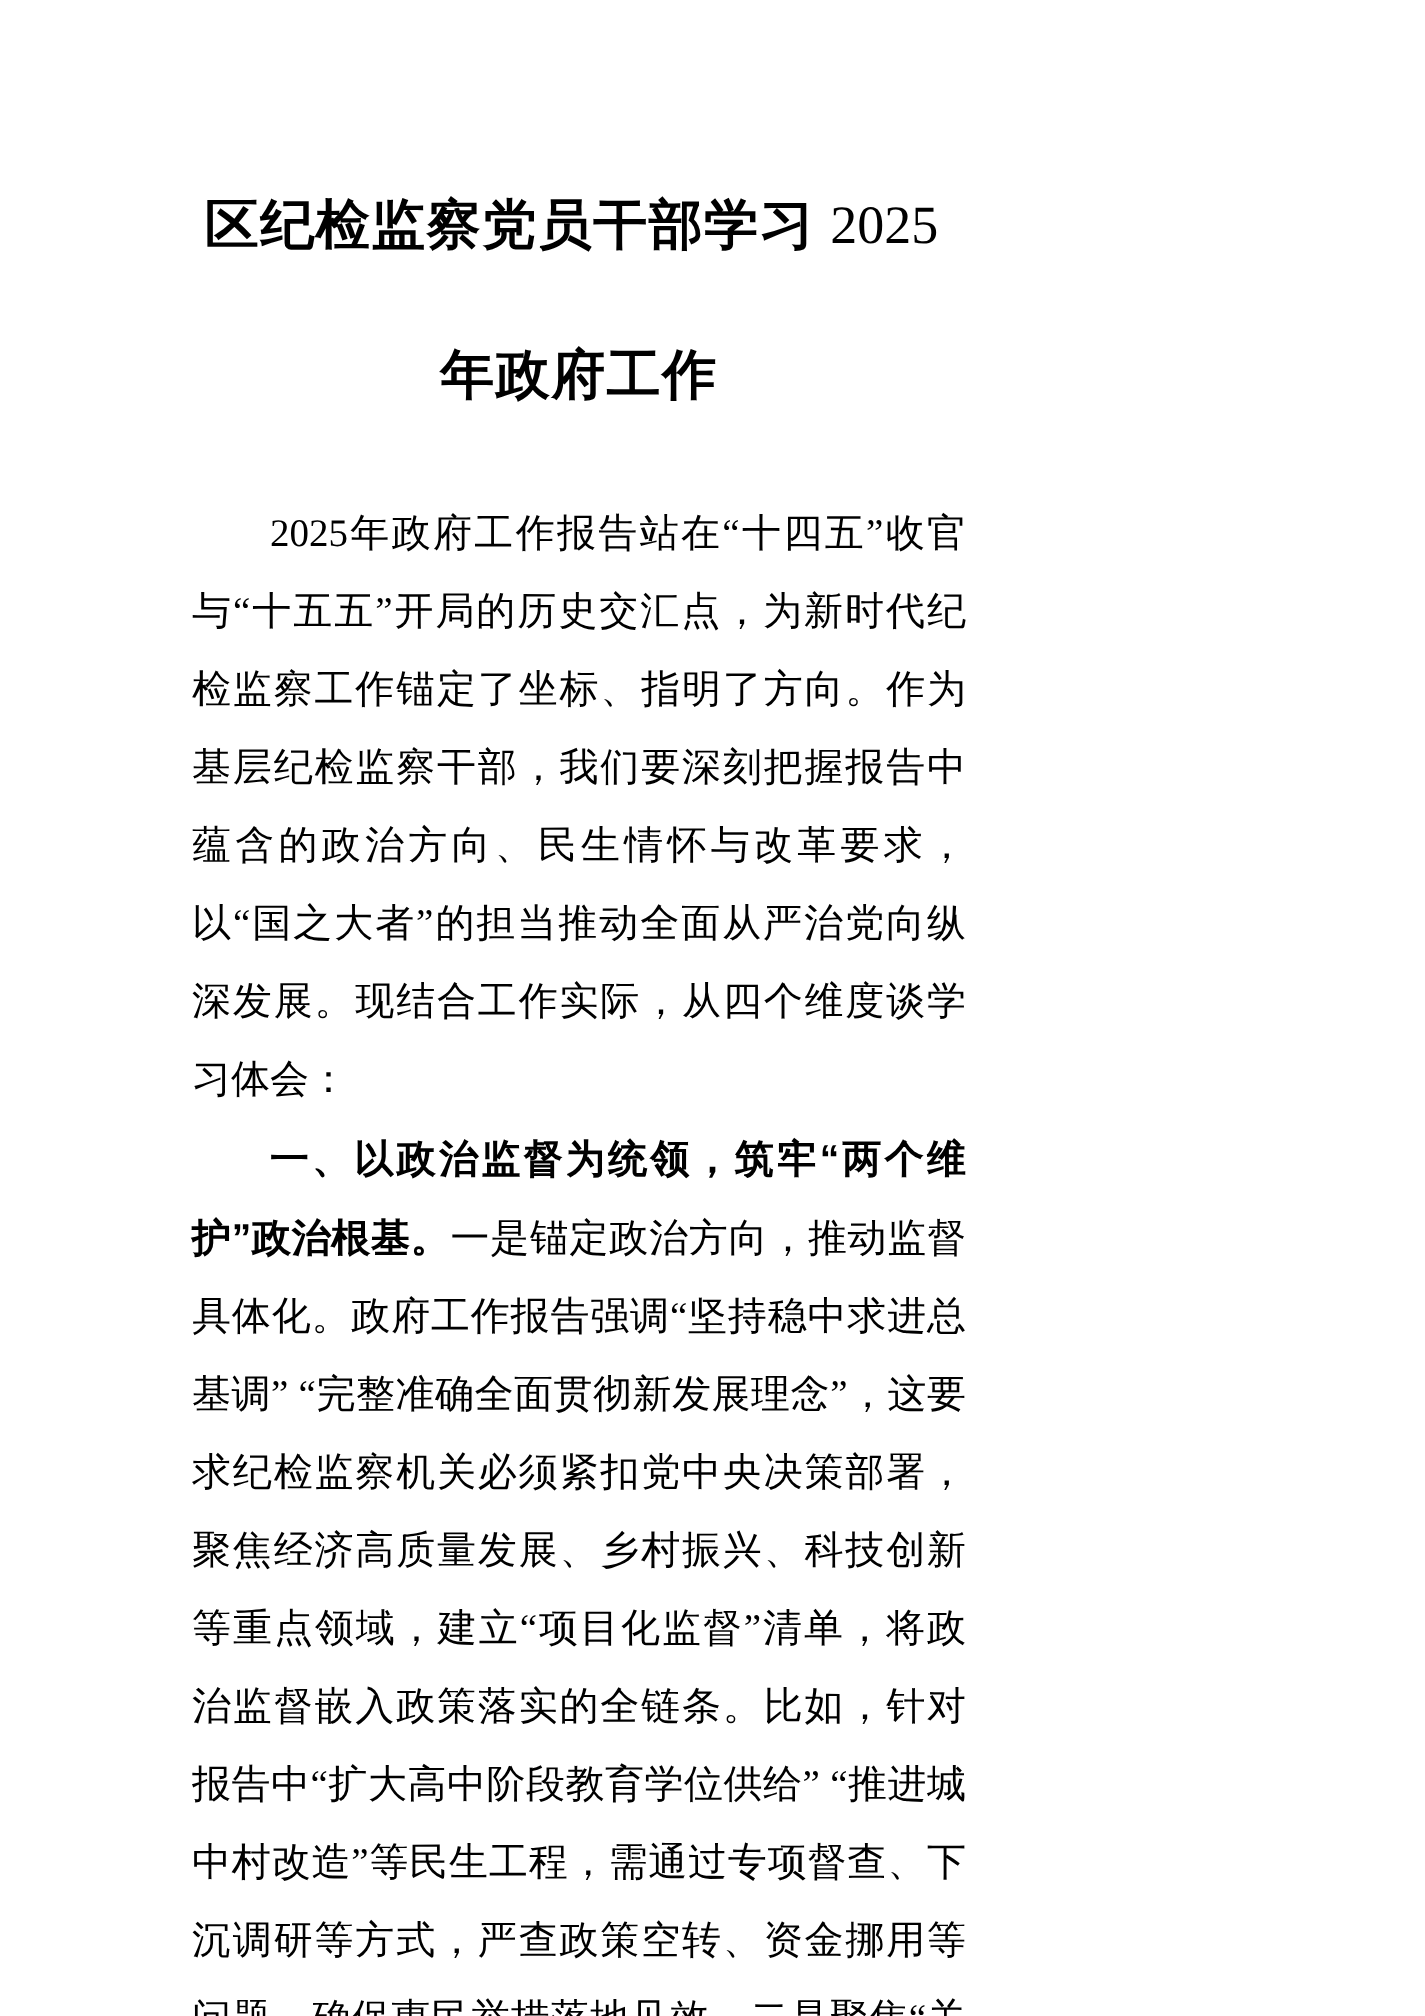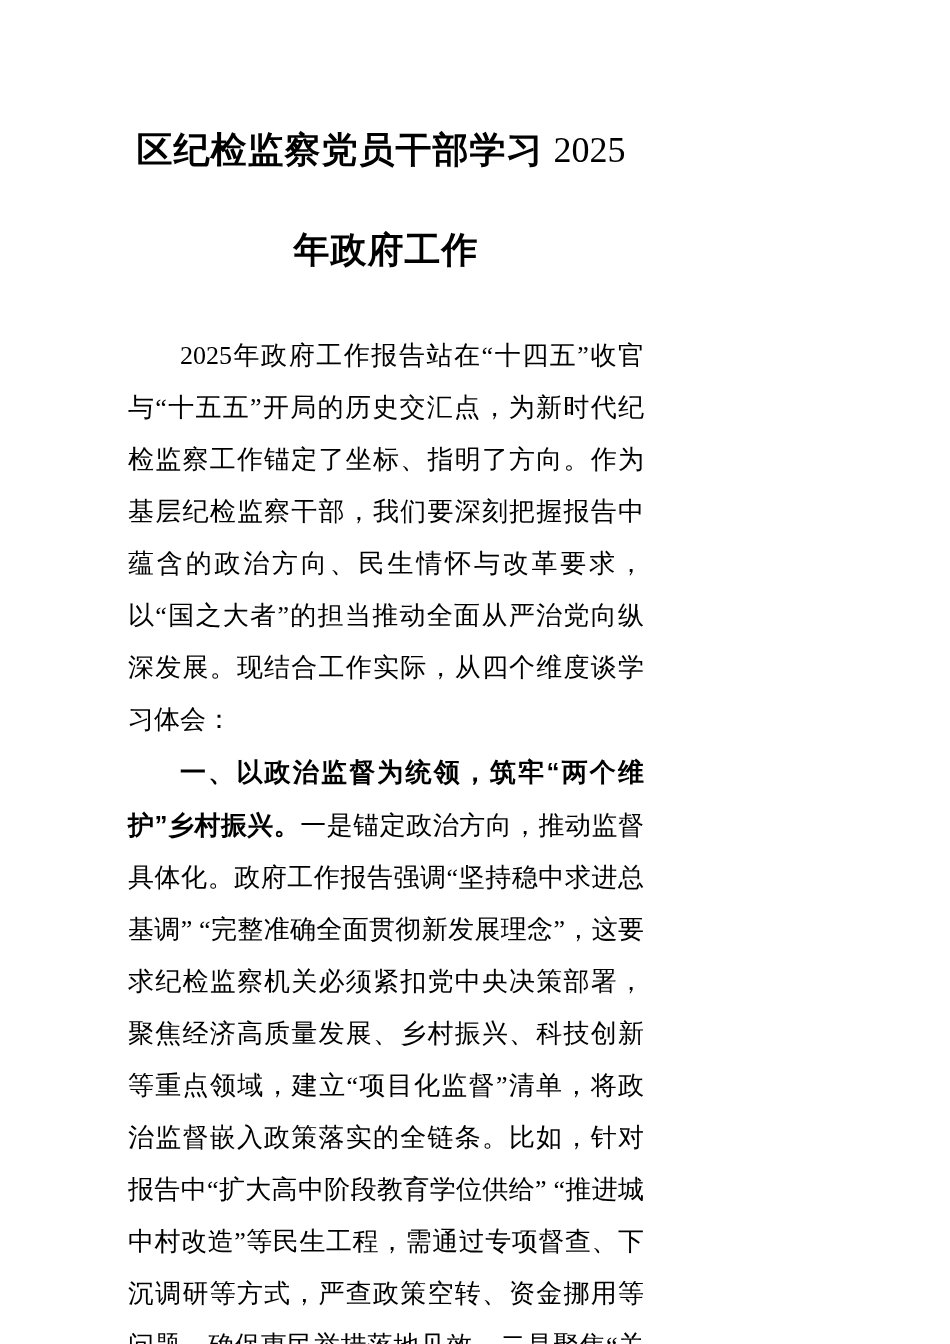--- a/index.html
+++ b/index.html
@@ -57,15 +57,15 @@
 </head>
 <body>
 
 <div class="page">
   <h1 class="doc-title">
     <div class="title-line"><span>区纪检监察党员干部学习</span><span class="title-num">2025</span><span>年政府工作</span></div>
   </h1>
 
   <div class="doc-body" id="doc-body">
       <p class="para"><span class="run-normal">2025年政府工作报告站在“十四五”收官与“十五五”开局的历史交汇点，为新时代纪检监察工作锚定了坐标、指明了方向。作为基层纪检监察干部，我们要深刻把握报告中蕴含的政治方向、民生情怀与改革要求，以“国之大者”的担当推动全面从严治党向纵深发展。现结合工作实际，从四个维度谈学习体会：</span></p>
-      <p class="para"><span class="run-bold">一、以政治监督为统领，筑牢“两个维护”乡村振兴。</span><span class="run-normal">一是锚定政治方向，推动监督具体化。政府工作报告强调“坚持稳中求进总基调” “完整准确全面贯彻新发展理念”，这要求纪检监察机关必须紧扣党中央决策部署，聚焦经济高质量发展、乡村振兴、科技创新等重点领域，建立“项目化监督”清单，将政治监督嵌入政策落实的全链条。比如，针对报告中“扩大高中阶段教育学位供给” “推进城中村改造”等民生工程，需通过专项督查、下沉调研等方式，严查政策空转、资金挪用等问题，确保惠民举措落地见效。二是聚焦“关键少数”，实现监督精准化。报告提出“深化重点领域改革” “防范化解重大风险”，纪检监察机</span></p>
+      <p class="para"><span class="run-bold">一、以政治监督为统领，筑牢“两个维护”政治根基。</span><span class="run-normal">一是锚定政治方向，推动监督具体化。政府工作报告强调“坚持稳中求进总基调” “完整准确全面贯彻新发展理念”，这要求纪检监察机关必须紧扣党中央决策部署，聚焦经济高质量发展、乡村振兴、科技创新等重点领域，建立“项目化监督”清单，将政治监督嵌入政策落实的全链条。比如，针对报告中“扩大高中阶段教育学位供给” “推进城中村改造”等民生工程，需通过专项督查、下沉调研等方式，严查政策空转、资金挪用等问题，确保惠民举措落地见效。二是聚焦“关键少数”，实现监督精准化。报告提出“深化重点领域改革” “防范化解重大风险”，纪检监察机</span></p>
     </div>
 </div>
 
 </body></html>

